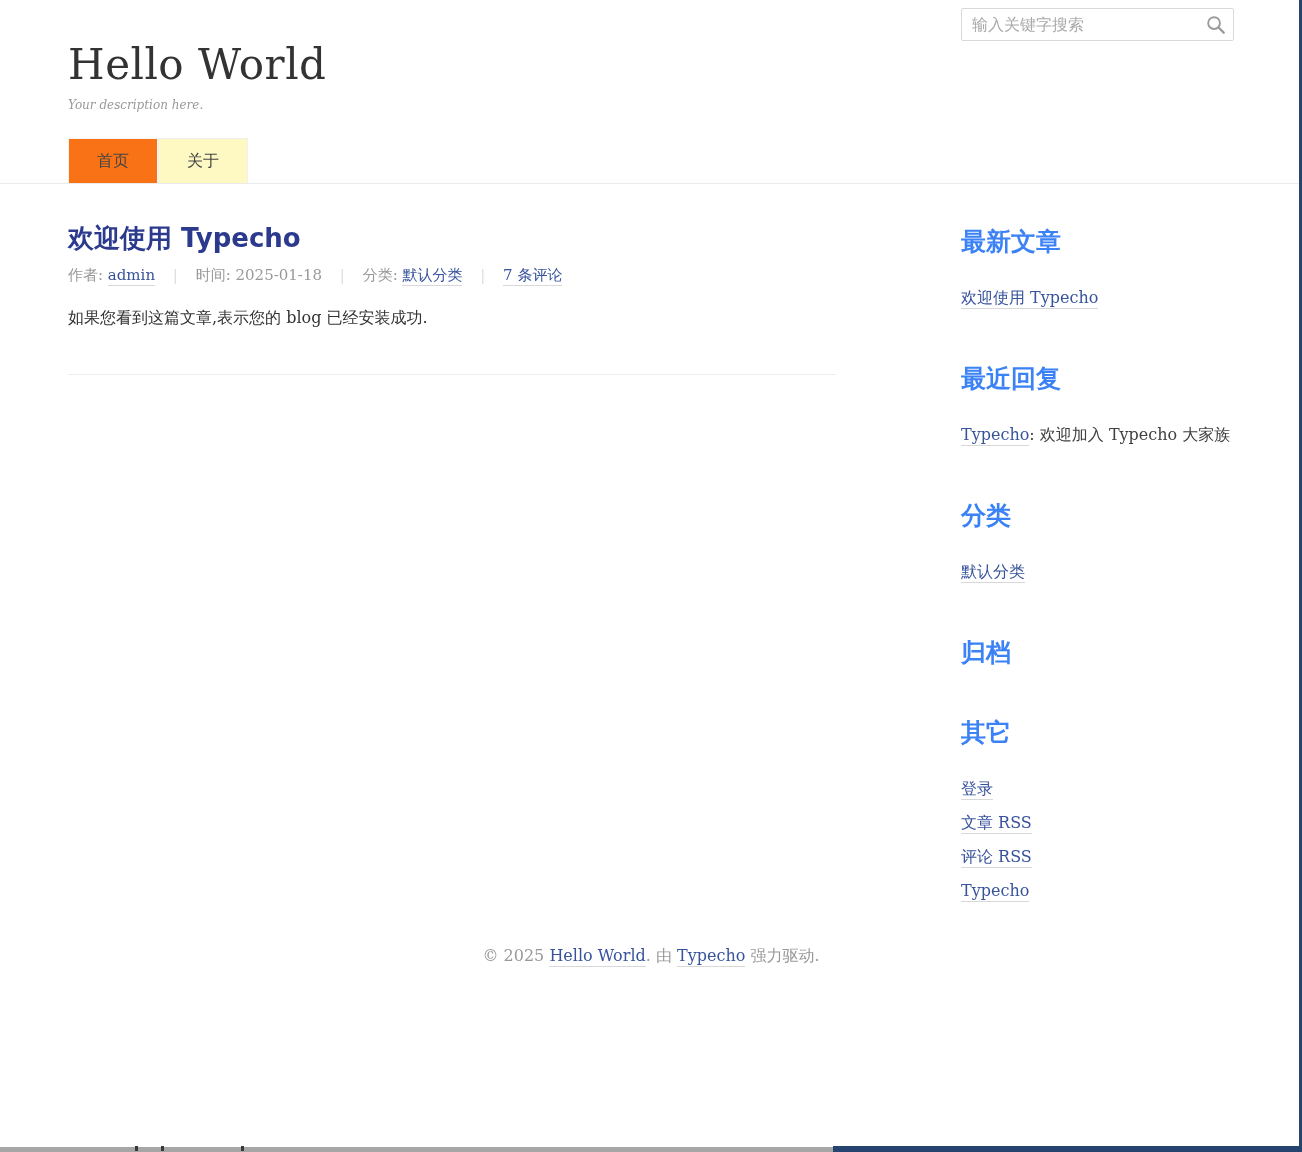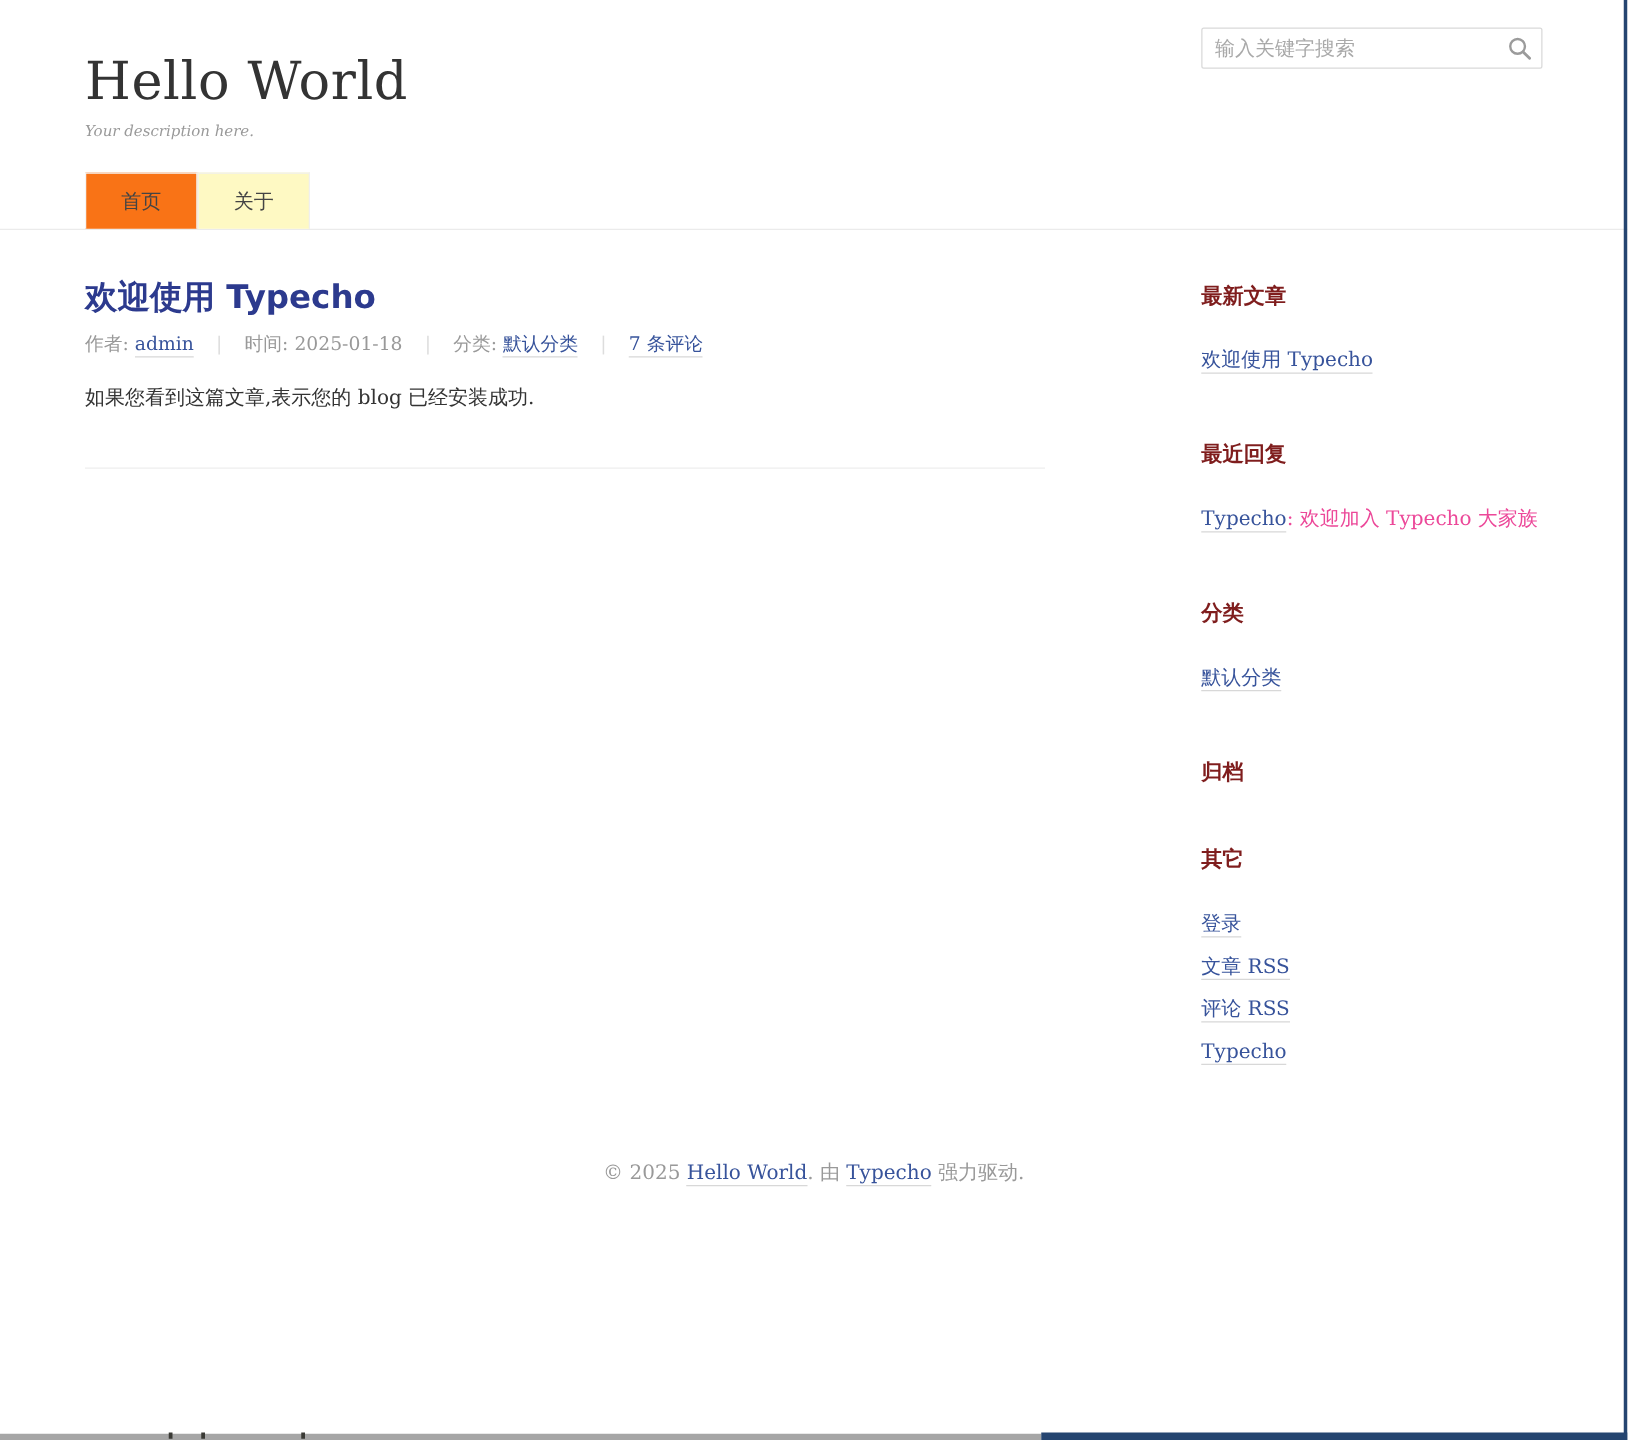--- a/index.html
+++ b/index.html
@@ -16,21 +16,21 @@
     background:var(--window-border,#254570); }
   .bottom-strip .tick { position:absolute; bottom:1px; width:3px; height:5px; background:#3a3a35; }
 
   .container { width:1166px; margin:0 68px; }
 
   
   .site-header { position:relative; padding-top:42px; }
   .site-title { font-size:42px; font-weight:400; color:#333; line-height:1.1; letter-spacing:0.5px; }
   .site-title a { color:#333; text-decoration:none; }
   .site-description { margin-top:10px; font-size:12px; font-style:italic; color:#999; }
-  .search-form { position:absolute; top:22px; right:0; width:273px; height:24px; }
+  .search-form { position:absolute; top:8px; right:0; width:273px; height:24px; }
   .search-input { width:273px; height:33px; border:1px solid #d9d9d9; border-radius:2px;
     padding:0 38px 0 10px; font-size:16px; color:#333;
     font-family:"DejaVu Sans", sans-serif; outline:none; background:#fff; }
   .search-input::placeholder { color:#a9a9a9; }
   .search-icon { position:absolute; right:9px; top:7px; width:19px; height:19px; cursor:pointer; }
 
   .site-nav { margin-top:26px; display:flex; }
   .nav-item { display:block; height:45px; line-height:44px; padding:0 28px; font-size:16px;
     color:#444; text-decoration:none; font-family:"DejaVu Sans", sans-serif;
     background:#fef9c3; border:1px solid #f0f0f0; border-bottom:none; }
@@ -50,25 +50,25 @@
   .post-meta { margin-top:13px; font-size:15px; color:#999; }
   .post-meta .sep { color:#ddd; margin:0 13px; }
   a.lnk { color:var(--link,#37539b); text-decoration:none; border-bottom:1px solid #d8d8d8;
     padding-bottom:1px; }
   .post-body { margin-top:21px; font-size:16px; line-height:1.5; color:#333; }
   .post-rule { border:none; border-top:1px solid #eee; margin-top:44px; }
 
   
   .widget { margin-top:41px; }
   .widget + .widget { margin-top:47px; }
-  .widget-title { font-size:17px; font-weight:bold; color:#7f1d1d;
+  .widget-title { font-size:25px; font-weight:bold; color:#3b82f6;
     font-family:"DejaVu Sans", sans-serif; }
   .widget ul { list-style:none; margin-top:23px; }
   .widget li { font-size:16px; line-height:34px; }
-  .comment-text { color:#ec4899;text-align:center; }
+  .comment-text { color:#404040;text-align:center; }
 
   
   .site-footer { text-align:center; padding-top:38px; font-size:16px; color:#999; }
 </style>
 </head>
 <body>
 
 <div class="container">
 
   <header class="site-header">

